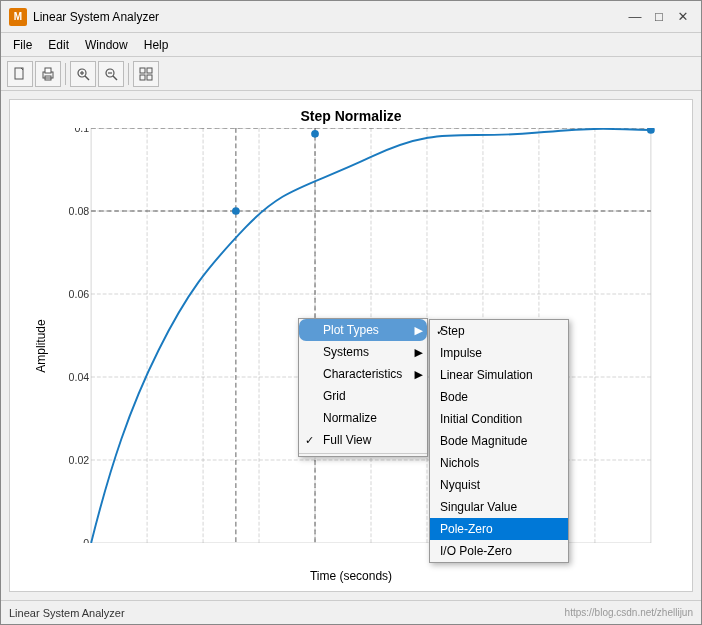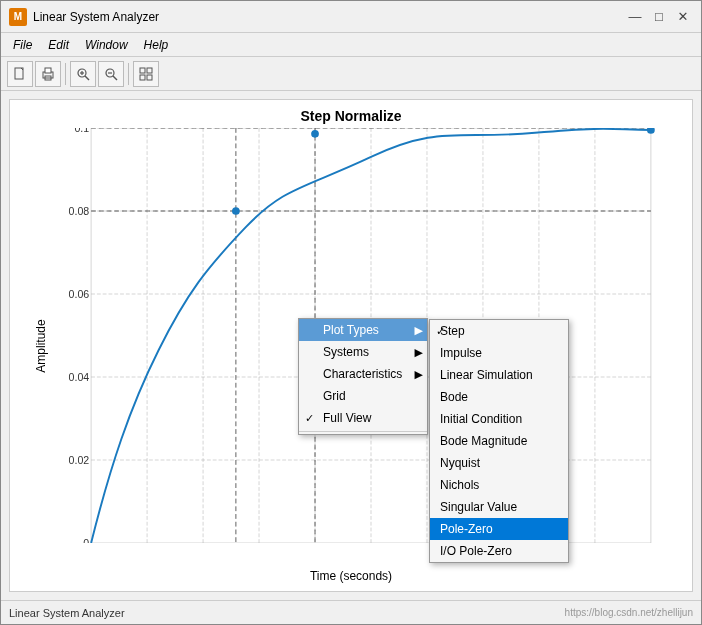--- a/index.html
+++ b/index.html
@@ -56,21 +56,20 @@
       display: flex; align-items: center; justify-content: center;
     }
     .menubar {
       background: #f0f0f0;
       height: 24px;
       display: flex;
       align-items: center;
       padding: 0 4px;
       border-bottom: 1px solid #ccc;
       flex-shrink: 0;
-      font-style: italic;
     }
     .menu-item {
       padding: 2px 8px;
       cursor: pointer;
       font-size: 12px;
       color: #000;
     }
     .toolbar {
       background: #f0f0f0;
       height: 34px;
@@ -339,21 +338,21 @@
           <text x="406" y="448" text-anchor="middle" font-size="11" fill="#333">3.5</text>
           <text x="464" y="448" text-anchor="middle" font-size="11" fill="#333">4</text>
           <text x="522" y="448" text-anchor="middle" font-size="11" fill="#333">4.5</text>
           <text x="580" y="448" text-anchor="middle" font-size="11" fill="#333">5</text>
         </svg>
       </div>
 
       <div class="x-axis-label">Time (seconds)</div>
 
       <div class="context-menu">
-        <div class="ctx-item has-check" style="background:#5b9bd5; color:white;">
+        <div class="ctx-item has-check" style="background:#5b9bd5; color:white;border-radius:7px;">
           <span class="ctx-check"></span>
           <span>Plot Types</span>
           <span class="ctx-arrow">▶</span>
 
           <div class="submenu">
             <div class="sub-item has-check">
               <span class="sub-check">✓</span>
               <span>Step</span>
             </div>
             <div class="sub-item has-check">
@@ -371,25 +370,25 @@
             <div class="sub-item has-check">
               <span class="sub-check"></span>
               <span>Initial Condition</span>
             </div>
             <div class="sub-item has-check">
               <span class="sub-check"></span>
               <span>Bode Magnitude</span>
             </div>
             <div class="sub-item has-check">
               <span class="sub-check"></span>
+              <span>Nichols</span>
+            </div>
+            <div class="sub-item has-check">
+              <span class="sub-check"></span>
               <span>Nyquist</span>
-            </div>
-            <div class="sub-item has-check">
-              <span class="sub-check"></span>
-              <span>Nichols</span>
             </div>
             <div class="sub-item has-check">
               <span class="sub-check"></span>
               <span>Singular Value</span>
             </div>
             <div class="sub-item has-check" style="background:#0078d7; color:white;">
               <span class="sub-check"></span>
               <span>Pole-Zero</span>
             </div>
             <div class="sub-item has-check">
@@ -406,20 +405,24 @@
         <div class="ctx-item has-check">
           <span class="ctx-check"></span>
           <span>Characteristics</span>
           <span class="ctx-arrow">▶</span>
         </div>
         <div class="ctx-item has-check">
           <span class="ctx-check"></span>
           <span>Grid</span>
         </div>
         <div class="ctx-item has-check">
+          <span class="ctx-check"></span>
+          <span>Normalize</span>
+        </div>
+        <div class="ctx-item has-check">
           <span class="ctx-check">✓</span>
           <span>Full View</span>
         </div>
         <div class="ctx-separator"></div>
       </div>
 
     </div>
   </div>
 
   <div class="statusbar">

